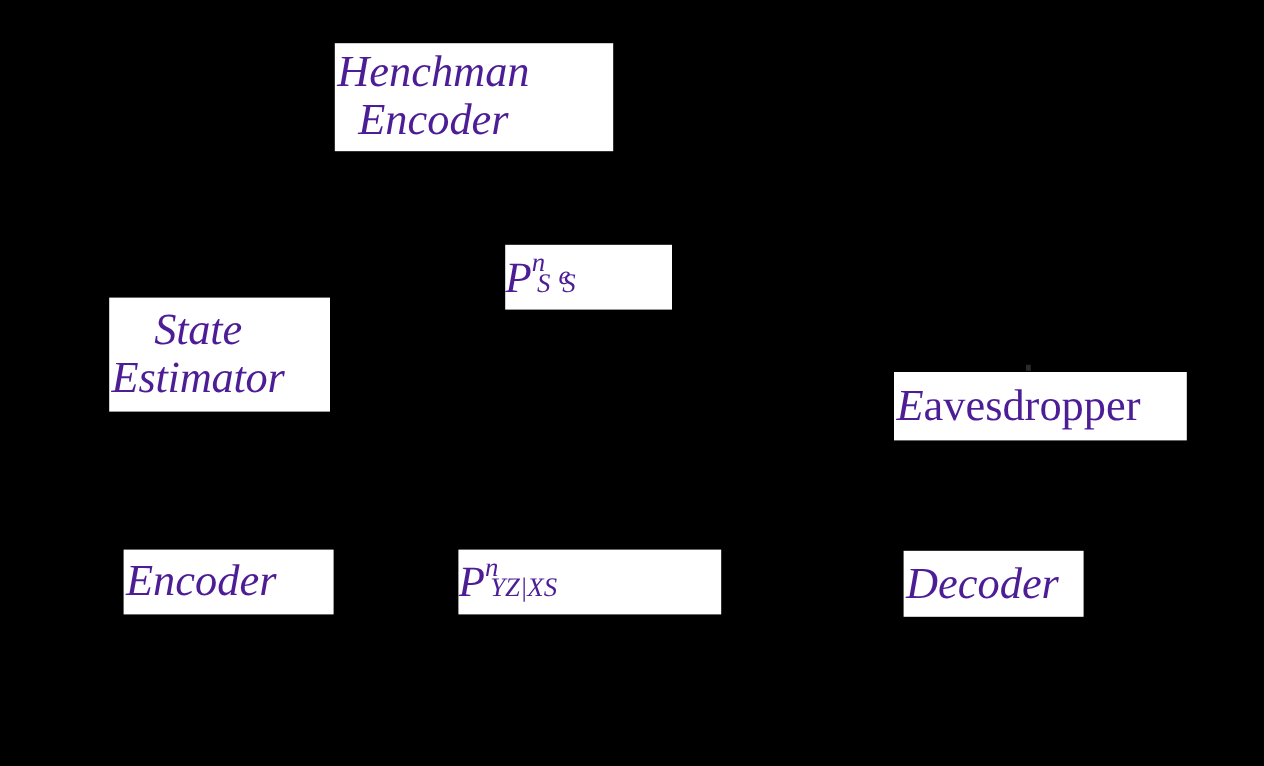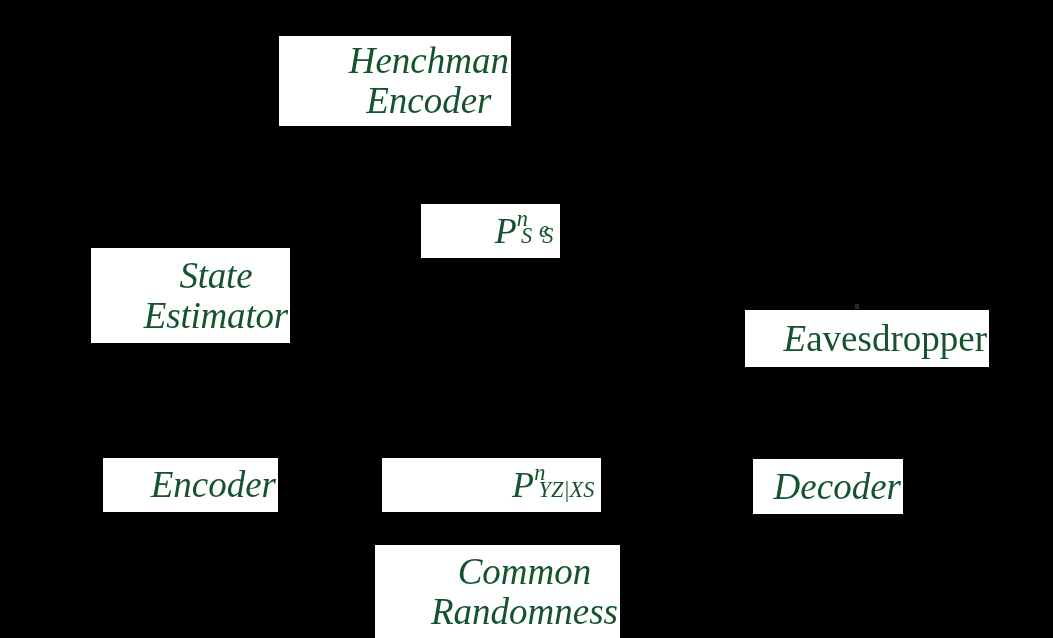--- a/index.html
+++ b/index.html
@@ -11,41 +11,41 @@
     position: relative;
     width: 1053px;
     height: 638px;
     background: #000000;
     overflow: hidden;
     font-family: "Liberation Serif", "DejaVu Serif", serif;
   }
   .node {
     position: absolute;
     background: #ffffff;
-    color: #14532d;
+    color: #4c1d95;
     display: flex;
     align-items: center;
-    justify-content: flex-end;
+    justify-content: flex-start;
     text-align: center;
     line-height: 1.08;
     box-sizing: border-box;
     overflow: hidden;
   }
   .node .label {
     display: block;
     white-space: pre-line;
     font-style: italic;
     padding: 0 2px;
   }
   
   #node-henchman-encoder { left: 279px; top: 36px;  width: 232px; height: 90px; }
   #node-henchman-encoder .label { font-size: 37px; }
 
   #node-state-channel    { left: 421px; top: 204px; width: 139px; height: 54px; }
-  #node-state-estimator  { left: 91px;  top: 248px; width: 199px; height: 95px; }
+  #node-state-estimator  { left: 91px;  top: 248px; width: 184px; height: 95px; }
   #node-state-estimator .label { font-size: 37px; letter-spacing: -0.2px; }
 
   #node-eavesdropper     { left: 745px; top: 310px; width: 244px; height: 57px; }
   #node-eavesdropper .label { font-size: 37px; font-style: normal; }
   #node-eavesdropper .label .lead { font-style: italic; }
 
   #node-encoder          { left: 103px; top: 458px; width: 175px; height: 54px; }
   #node-encoder .label { font-size: 37px; }
 
   #node-main-channel     { left: 382px; top: 458px; width: 219px; height: 54px; }
@@ -133,18 +133,14 @@
       <span class="base">P</span>
         <span class="sup">n</span>
         <span class="sub">YZ|XS</span>
     </span>
   </div>
 
   <div class="node" id="node-decoder">
     <span class="label">Decoder</span>
   </div>
 
-  <div class="node" id="node-common-randomness">
-    <span class="label">Common
-Randomness</span>
-  </div>
 
 </div>
 
 </body></html>

